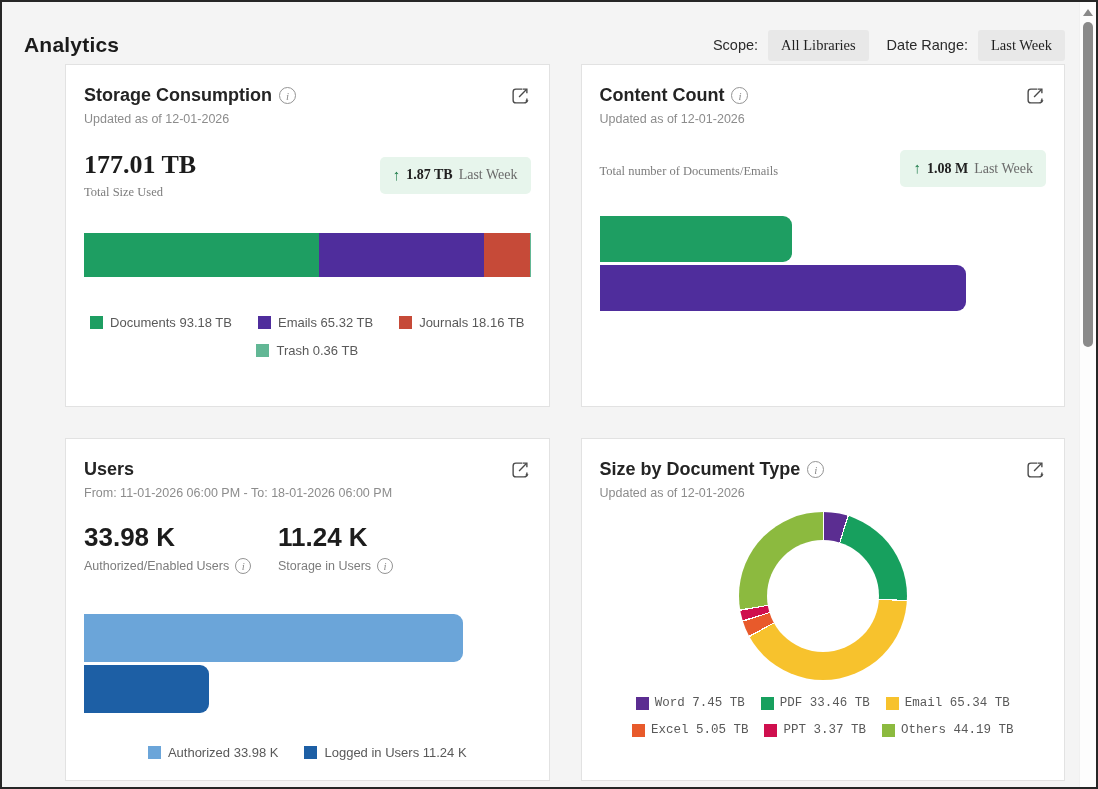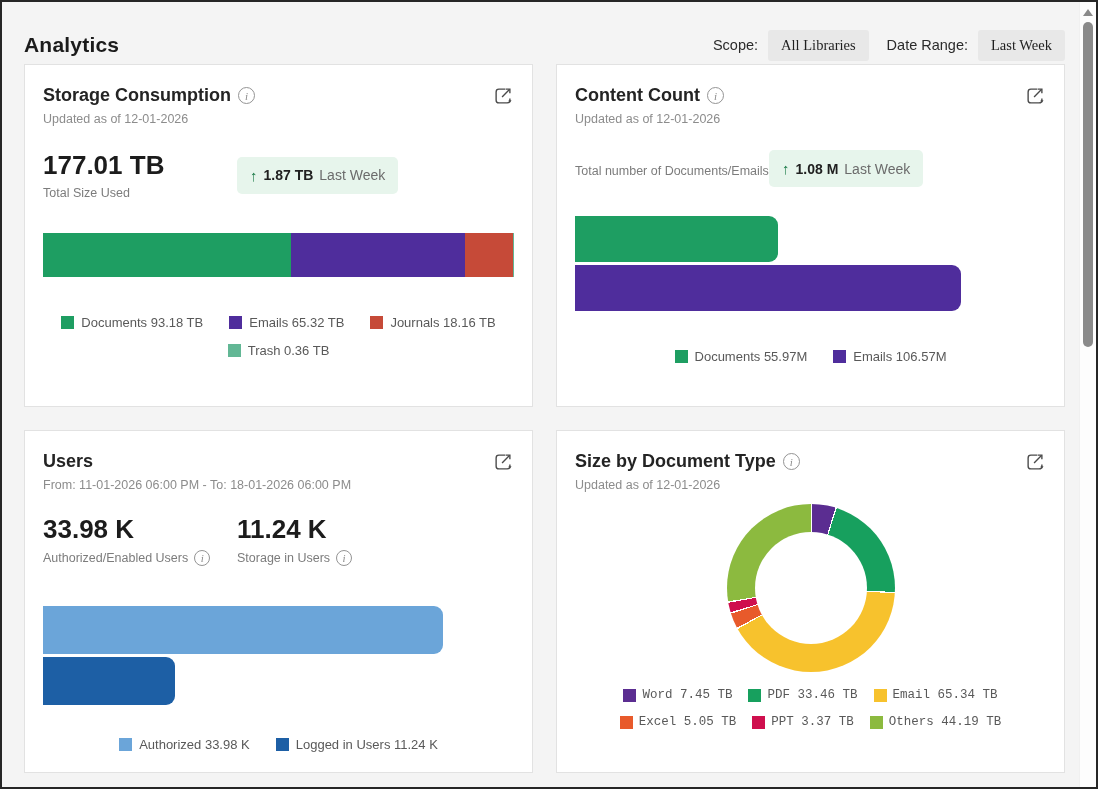--- a/index.html
+++ b/index.html
@@ -35,21 +35,22 @@
     font-family: Liberation Serif, serif;
     font-size: 14.5px; color: #1f1f1f;
     background: #e8e8e8; border: none; border-radius: 3px;
     padding: 7px 13px; cursor: pointer; margin-right: 8px;
   }
   .filter-btn:last-child { margin-right: 0; }
   
   .grid {
     display: grid;
     grid-template-columns: 1fr 1fr;
-    gap: 23px;
+    gap: 31px;
+    margin-left: 41px;
   }
   .card {
     background: #ffffff;
     border: 1px solid #e2e2e2;
     height: 343px;
     padding: 20px 18px 0 18px;
     position: relative;
   }
   .card-head { display: flex; align-items: flex-start; }
   .card-title { font-size: 18px; font-weight: 700; color: #242424; }
@@ -60,21 +61,21 @@
   .info-icon {
     display: inline-flex; align-items: center; justify-content: center;
     width: 17px; height: 17px; border: 1px solid #949494; border-radius: 50%;
     color: #8b8b8b; font-size: 11px; font-style: italic;
     font-family: "Liberation Serif", serif;
     margin-left: 7px; vertical-align: 2px; cursor: pointer; flex: 0 0 auto;
     margin-top: 2px;
   }
   .card-sub { font-size: 12.5px; color: #8c8c8c; margin-top: 5px; }
   
-  .metric-row { display: flex; align-items: center; justify-content: flex-start; margin-top: 24px; }
+  .metric-row { display: flex; align-items: center; justify-content: space-between; margin-top: 24px; font-family: Liberation Serif, serif; }
   .metric-value { font-size: 26px; font-weight: 700; color: #1c1c1c; }
   .metric-label { font-size: 12.5px; color: #7c7c7c; margin-top: 5px; display: flex; align-items: center; }
   .delta-badge {
     display: flex; align-items: center; gap: 6px;
     background: #e7f5ec; border-radius: 5px;
     padding: 10px 13px; font-size: 14px; color: #6b6b6b;
   }
   .delta-arrow { color: #1e7c4a; font-weight: 700; font-size: 15px; }
   .delta-value { color: #202020; font-weight: 700; }
   
@@ -208,30 +209,20 @@
           <div class="delta-badge">
             <span class="delta-arrow">↑</span>
             <span class="delta-value">1.08 M</span>
             <span>Last Week</span>
           </div>
         </div>
         <div class="hbars" data-chart="content-count">
             <div class="hbar" style="width: 43.0538%; background: rgb(30, 158, 98);"></div>
             <div class="hbar" style="width: 81.9769%; background: rgb(79, 45, 156);"></div>
           </div>
-        <div class="legend">
-            <span class="legend-item">
-              <span class="swatch" style="background: rgb(30, 158, 98);"></span>
-              <span>Documents 55.97M</span>
-            </span>
-            <span class="legend-item">
-              <span class="swatch" style="background: rgb(79, 45, 156);"></span>
-              <span>Emails 106.57M</span>
-            </span>
-          </div>
       </div>
 
       <div class="card">
         <div class="card-head">
           <span class="card-title">Users</span>
           <button class="export-btn">
             <svg width="22" height="22" viewBox="0 0 24 24">
               <path d="M14.5 4.5 H7.5 C5.8 4.5 4.5 5.8 4.5 7.5 V16.5 C4.5 18.2 5.8 19.5 7.5 19.5 H16.5 C18.2 19.5 19.5 18.2 19.5 16.5 V14.8" fill="none" stroke="currentColor" stroke-width="1.5"></path>
               <line x1="11" y1="13" x2="19" y2="5" stroke="currentColor" stroke-width="1.5"></line>
               <path d="M15 4.5 H19.5 V9" fill="none" stroke="currentColor" stroke-width="1.5"></path>

